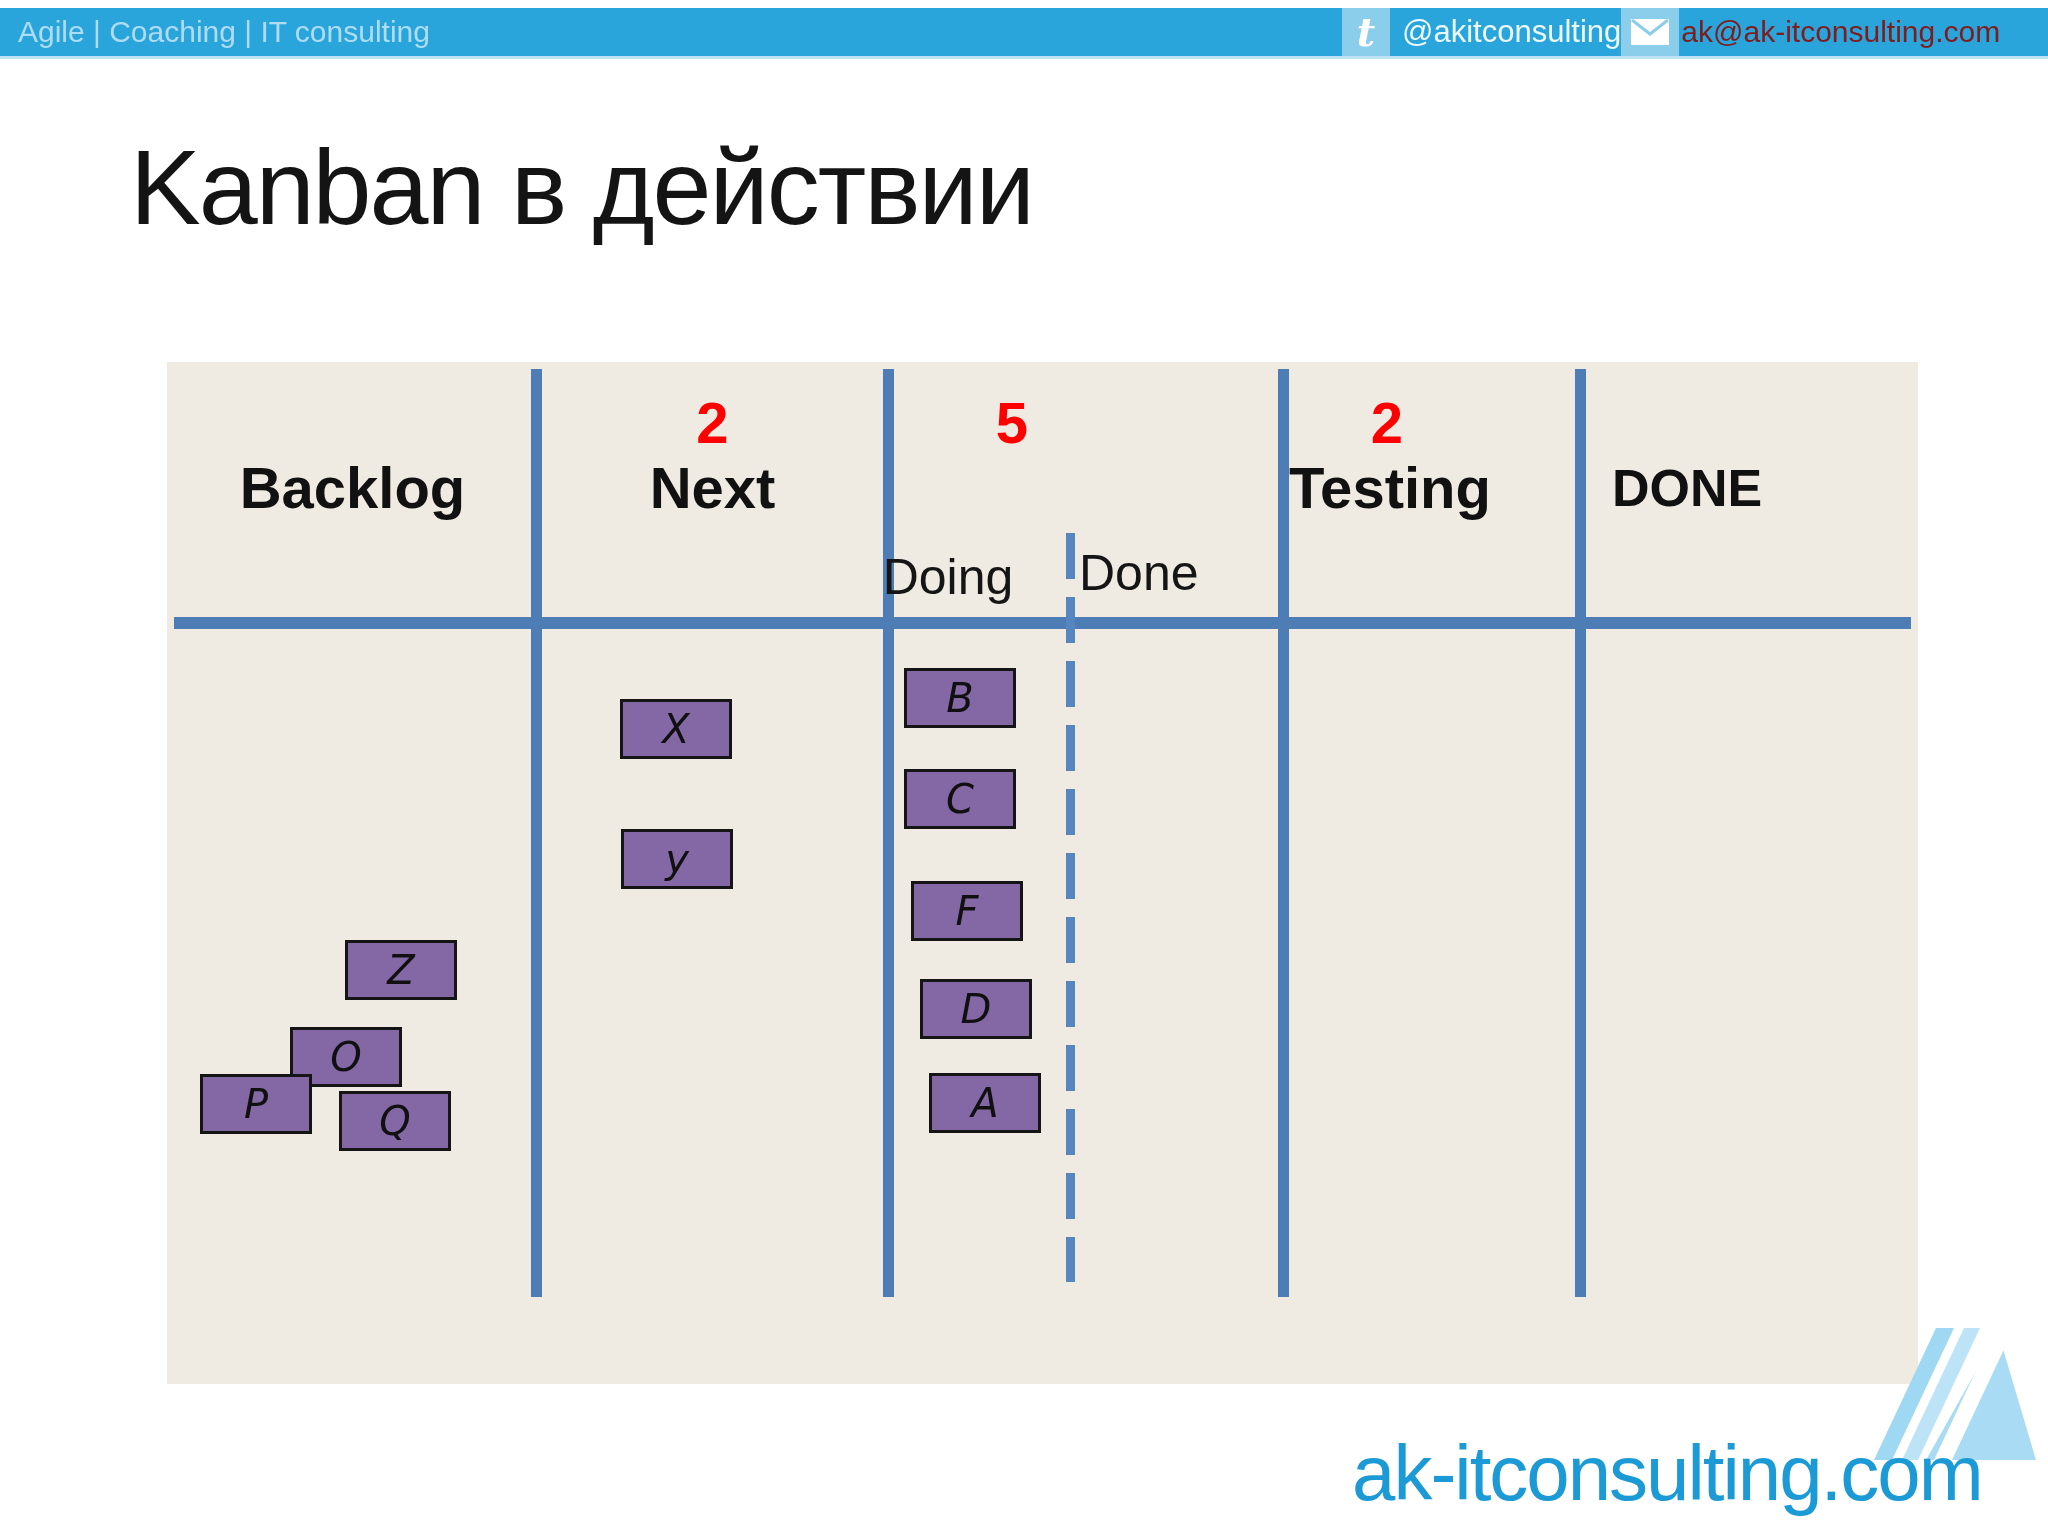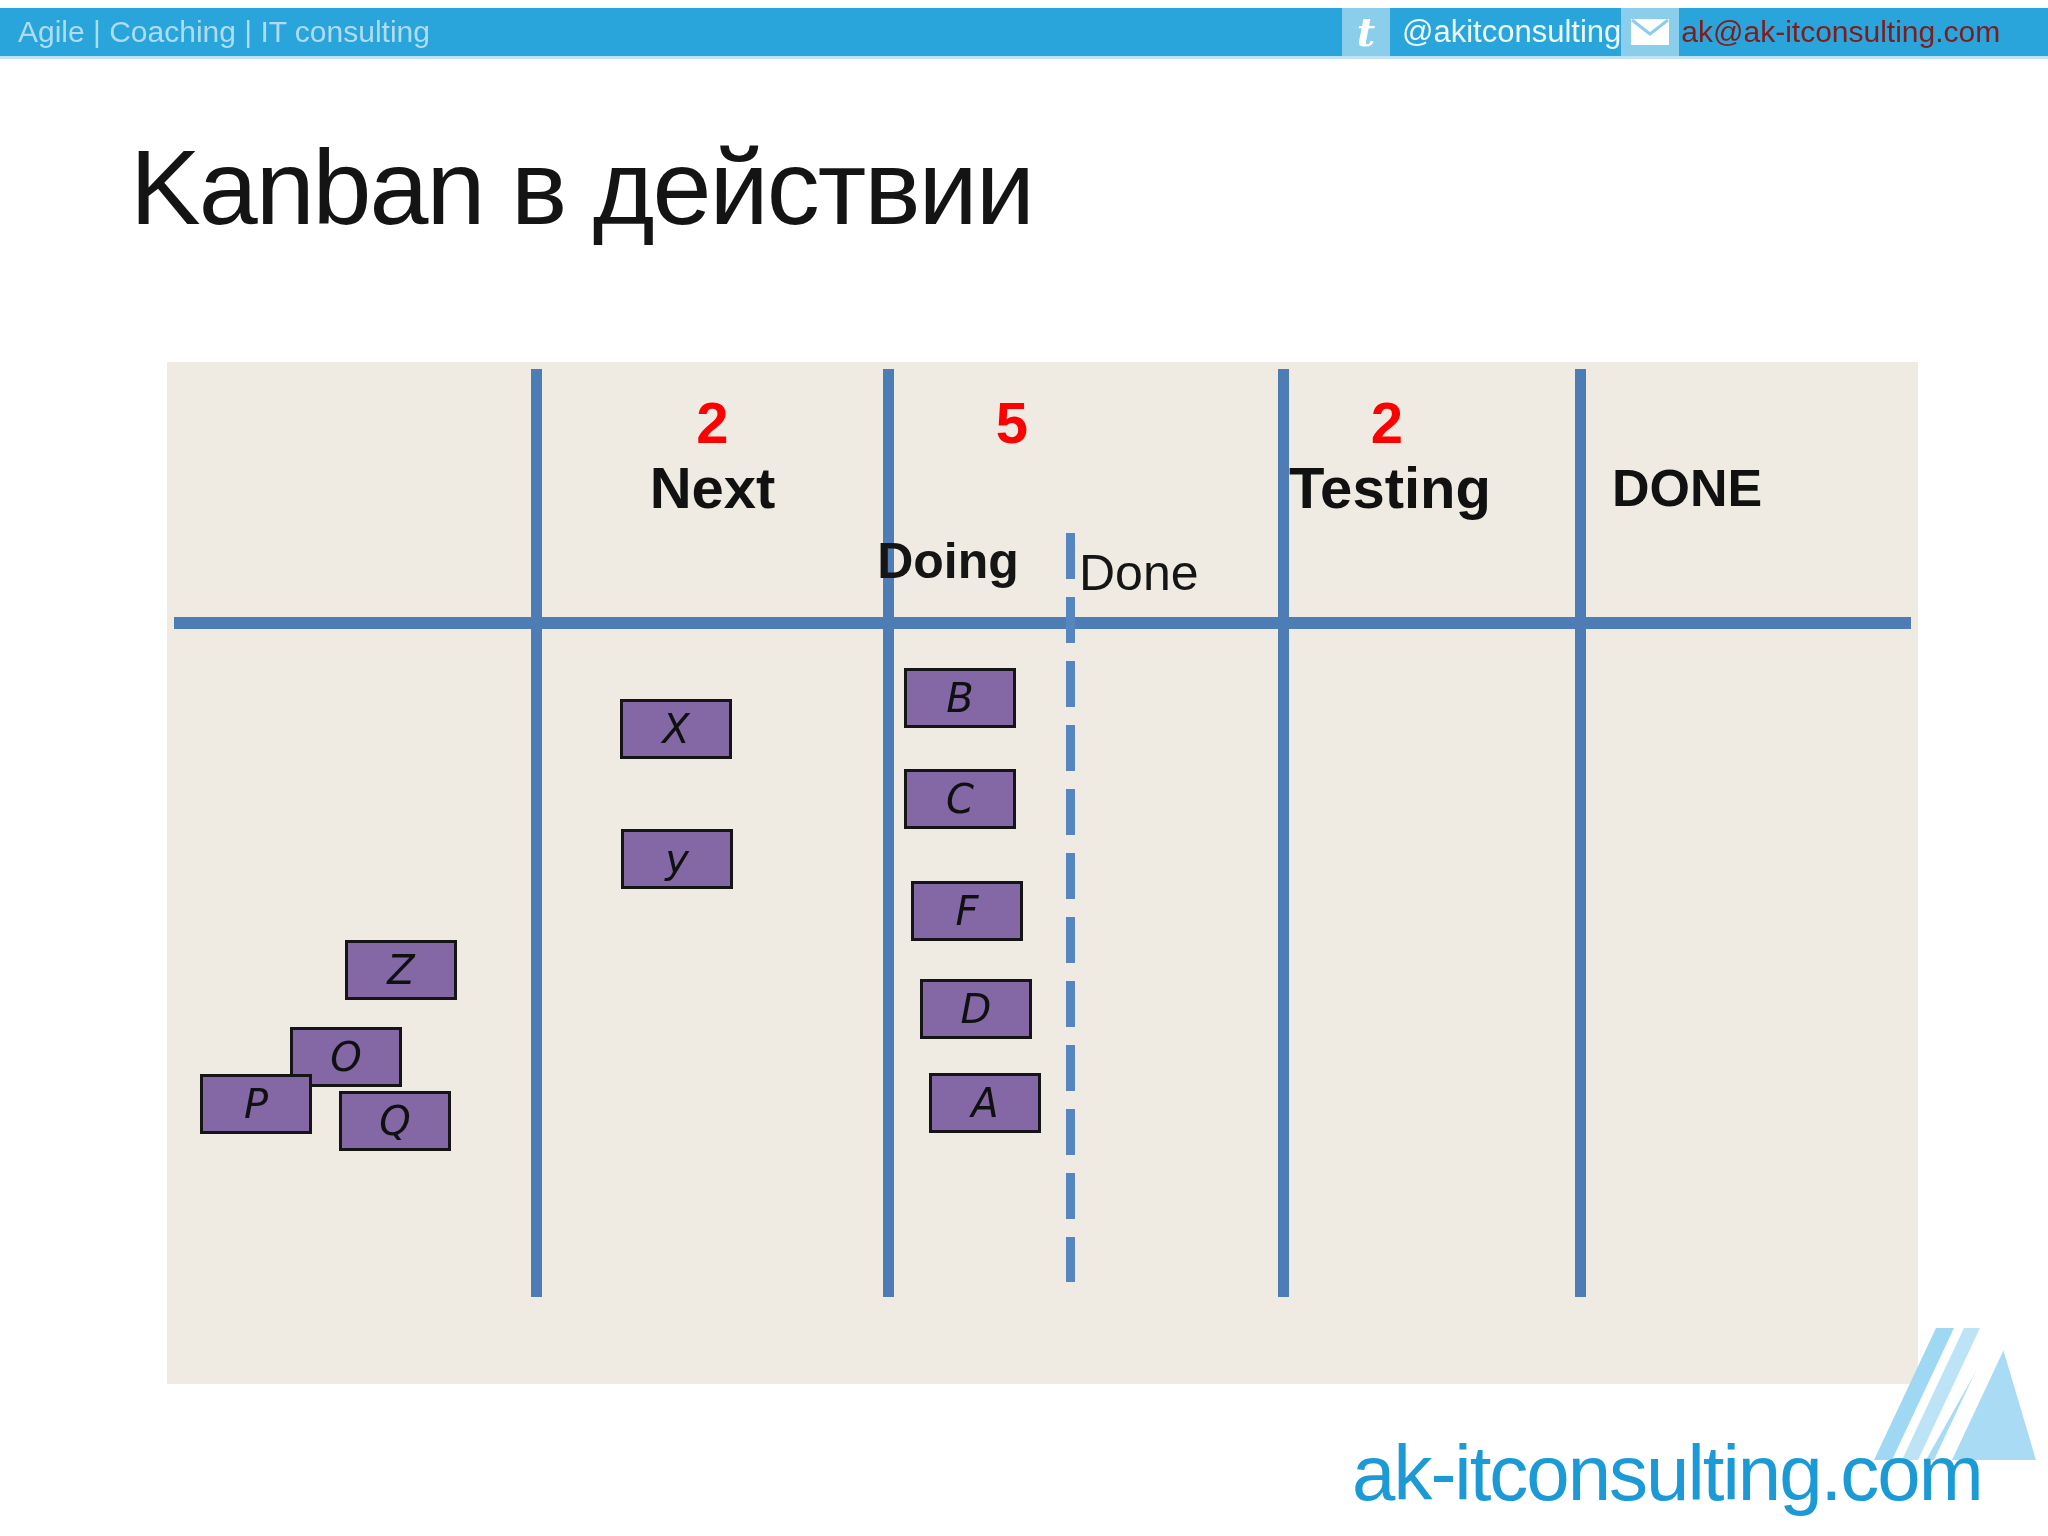--- a/index.html
+++ b/index.html
@@ -36,21 +36,21 @@
   .ch{position:absolute;top:30px;text-align:center;color:#111;}
   .ch .wip{height:62px;line-height:62px;font-size:58px;font-weight:700;color:#FF0000;}
   .ch .col-label{font-size:58px;line-height:68px;font-weight:700;}
   .ch-backlog{left:7px;width:357px;}
   .ch-next{left:375px;width:341px;}
   .ch-dev{left:700px;width:290px;}
   .ch-testing{left:1122px;width:196px;}
   .ch-done{left:1445px;width:300px;text-align:left;}
   .ch-done .col-label{font-size:52px;}
   .sub-label{position:absolute;font-size:50px;font-weight:400;color:#151515;text-align:center;}
-  .sub-doing{left:695px;top:170px;width:172px;font-weight:bold;}
+  .sub-doing{left:695px;top:186px;width:172px;}
   .sub-done{left:912px;top:182px;width:96px;}
 
   
   .card{position:absolute;width:106px;height:54px;background:#8468A6;border:3px solid #151515;
         display:flex;align-items:center;justify-content:center;
         font-family:"DejaVu Sans",sans-serif;font-style:italic;font-size:40px;color:#101010;}
   .card-next-0{left:453px;top:337px;}
   .card-next-1{left:454px;top:467px;}
   .card-backlog-0{left:178px;top:578px;}
   .card-backlog-1{left:123px;top:665px;}
@@ -94,20 +94,21 @@
   <div class="board">
     <div class="vbar vbar-1"></div>
     <div class="vbar vbar-2"></div>
     <div class="vbar vbar-3"></div>
     <div class="vbar vbar-4"></div>
     <div class="hsep"></div>
     <div class="dash-line"></div>
 
     <div class="ch ch-backlog">
       <div class="wip"></div>
+      <div class="col-label">Backlog</div>
     </div>
     <div class="ch ch-next">
       <div class="wip">2</div>
       <div class="col-label">Next</div>
     </div>
     <div class="ch ch-dev">
       <div class="wip">5</div>
     </div>
     <div class="ch ch-testing">
       <div class="wip">2</div>

